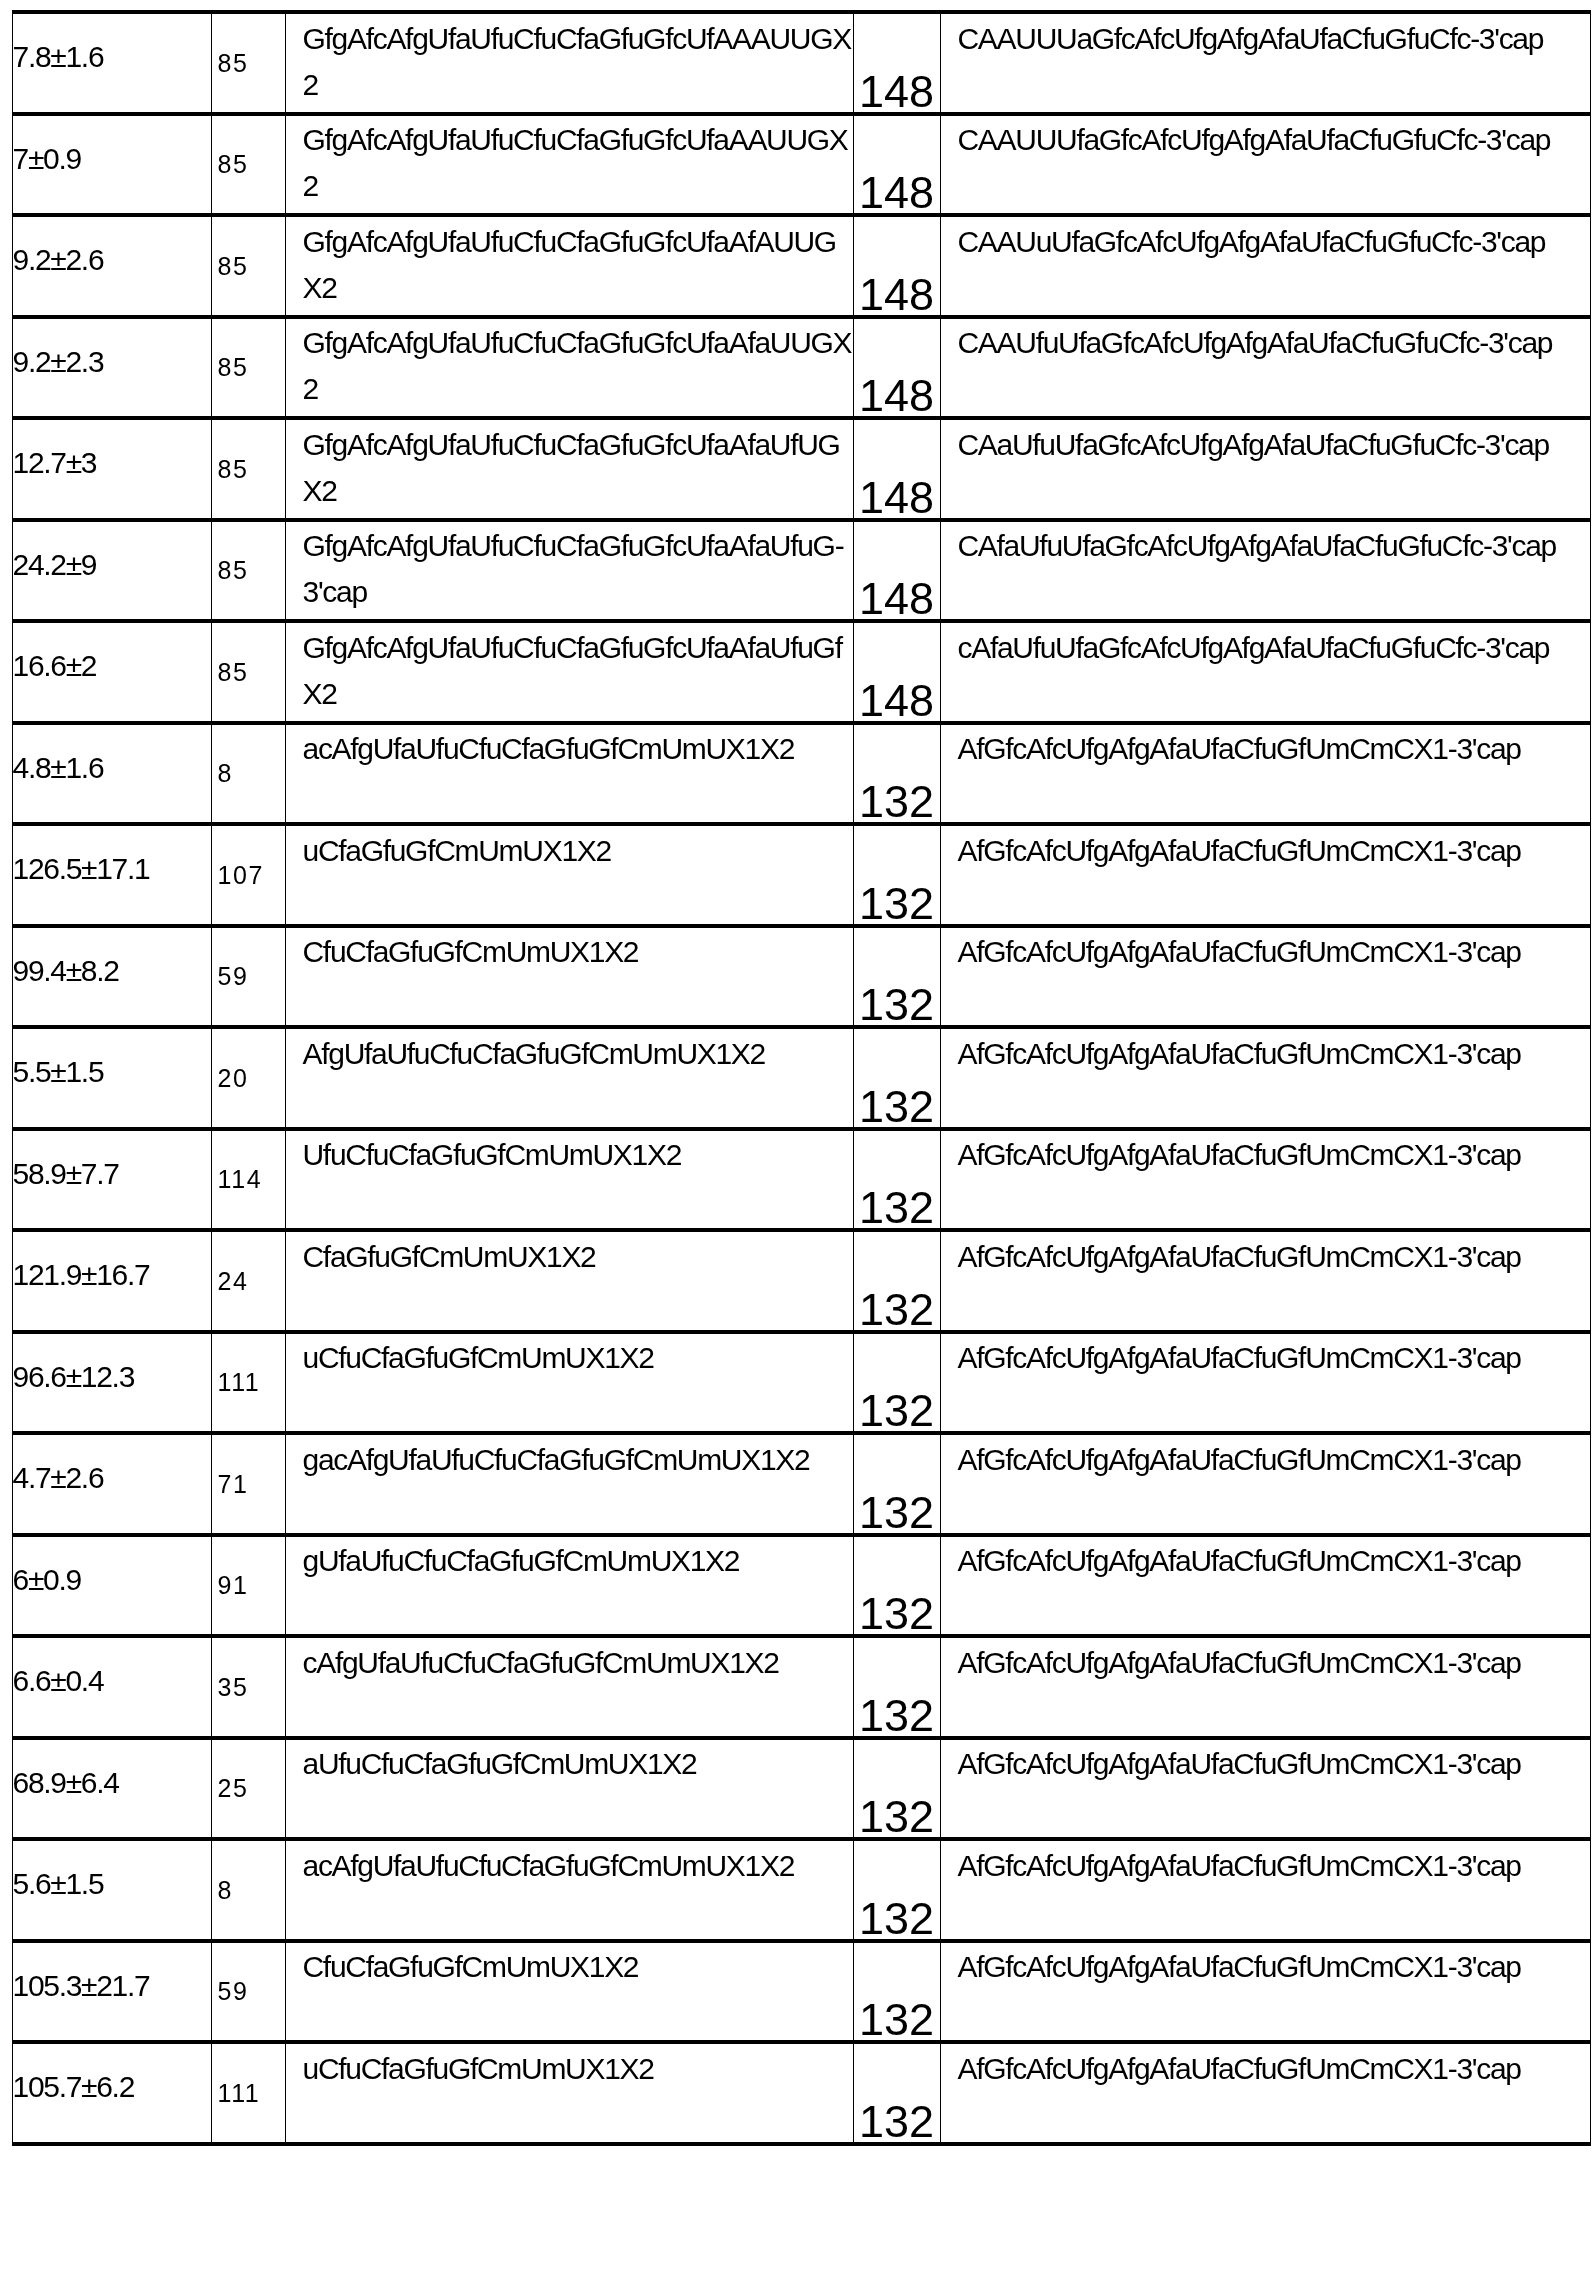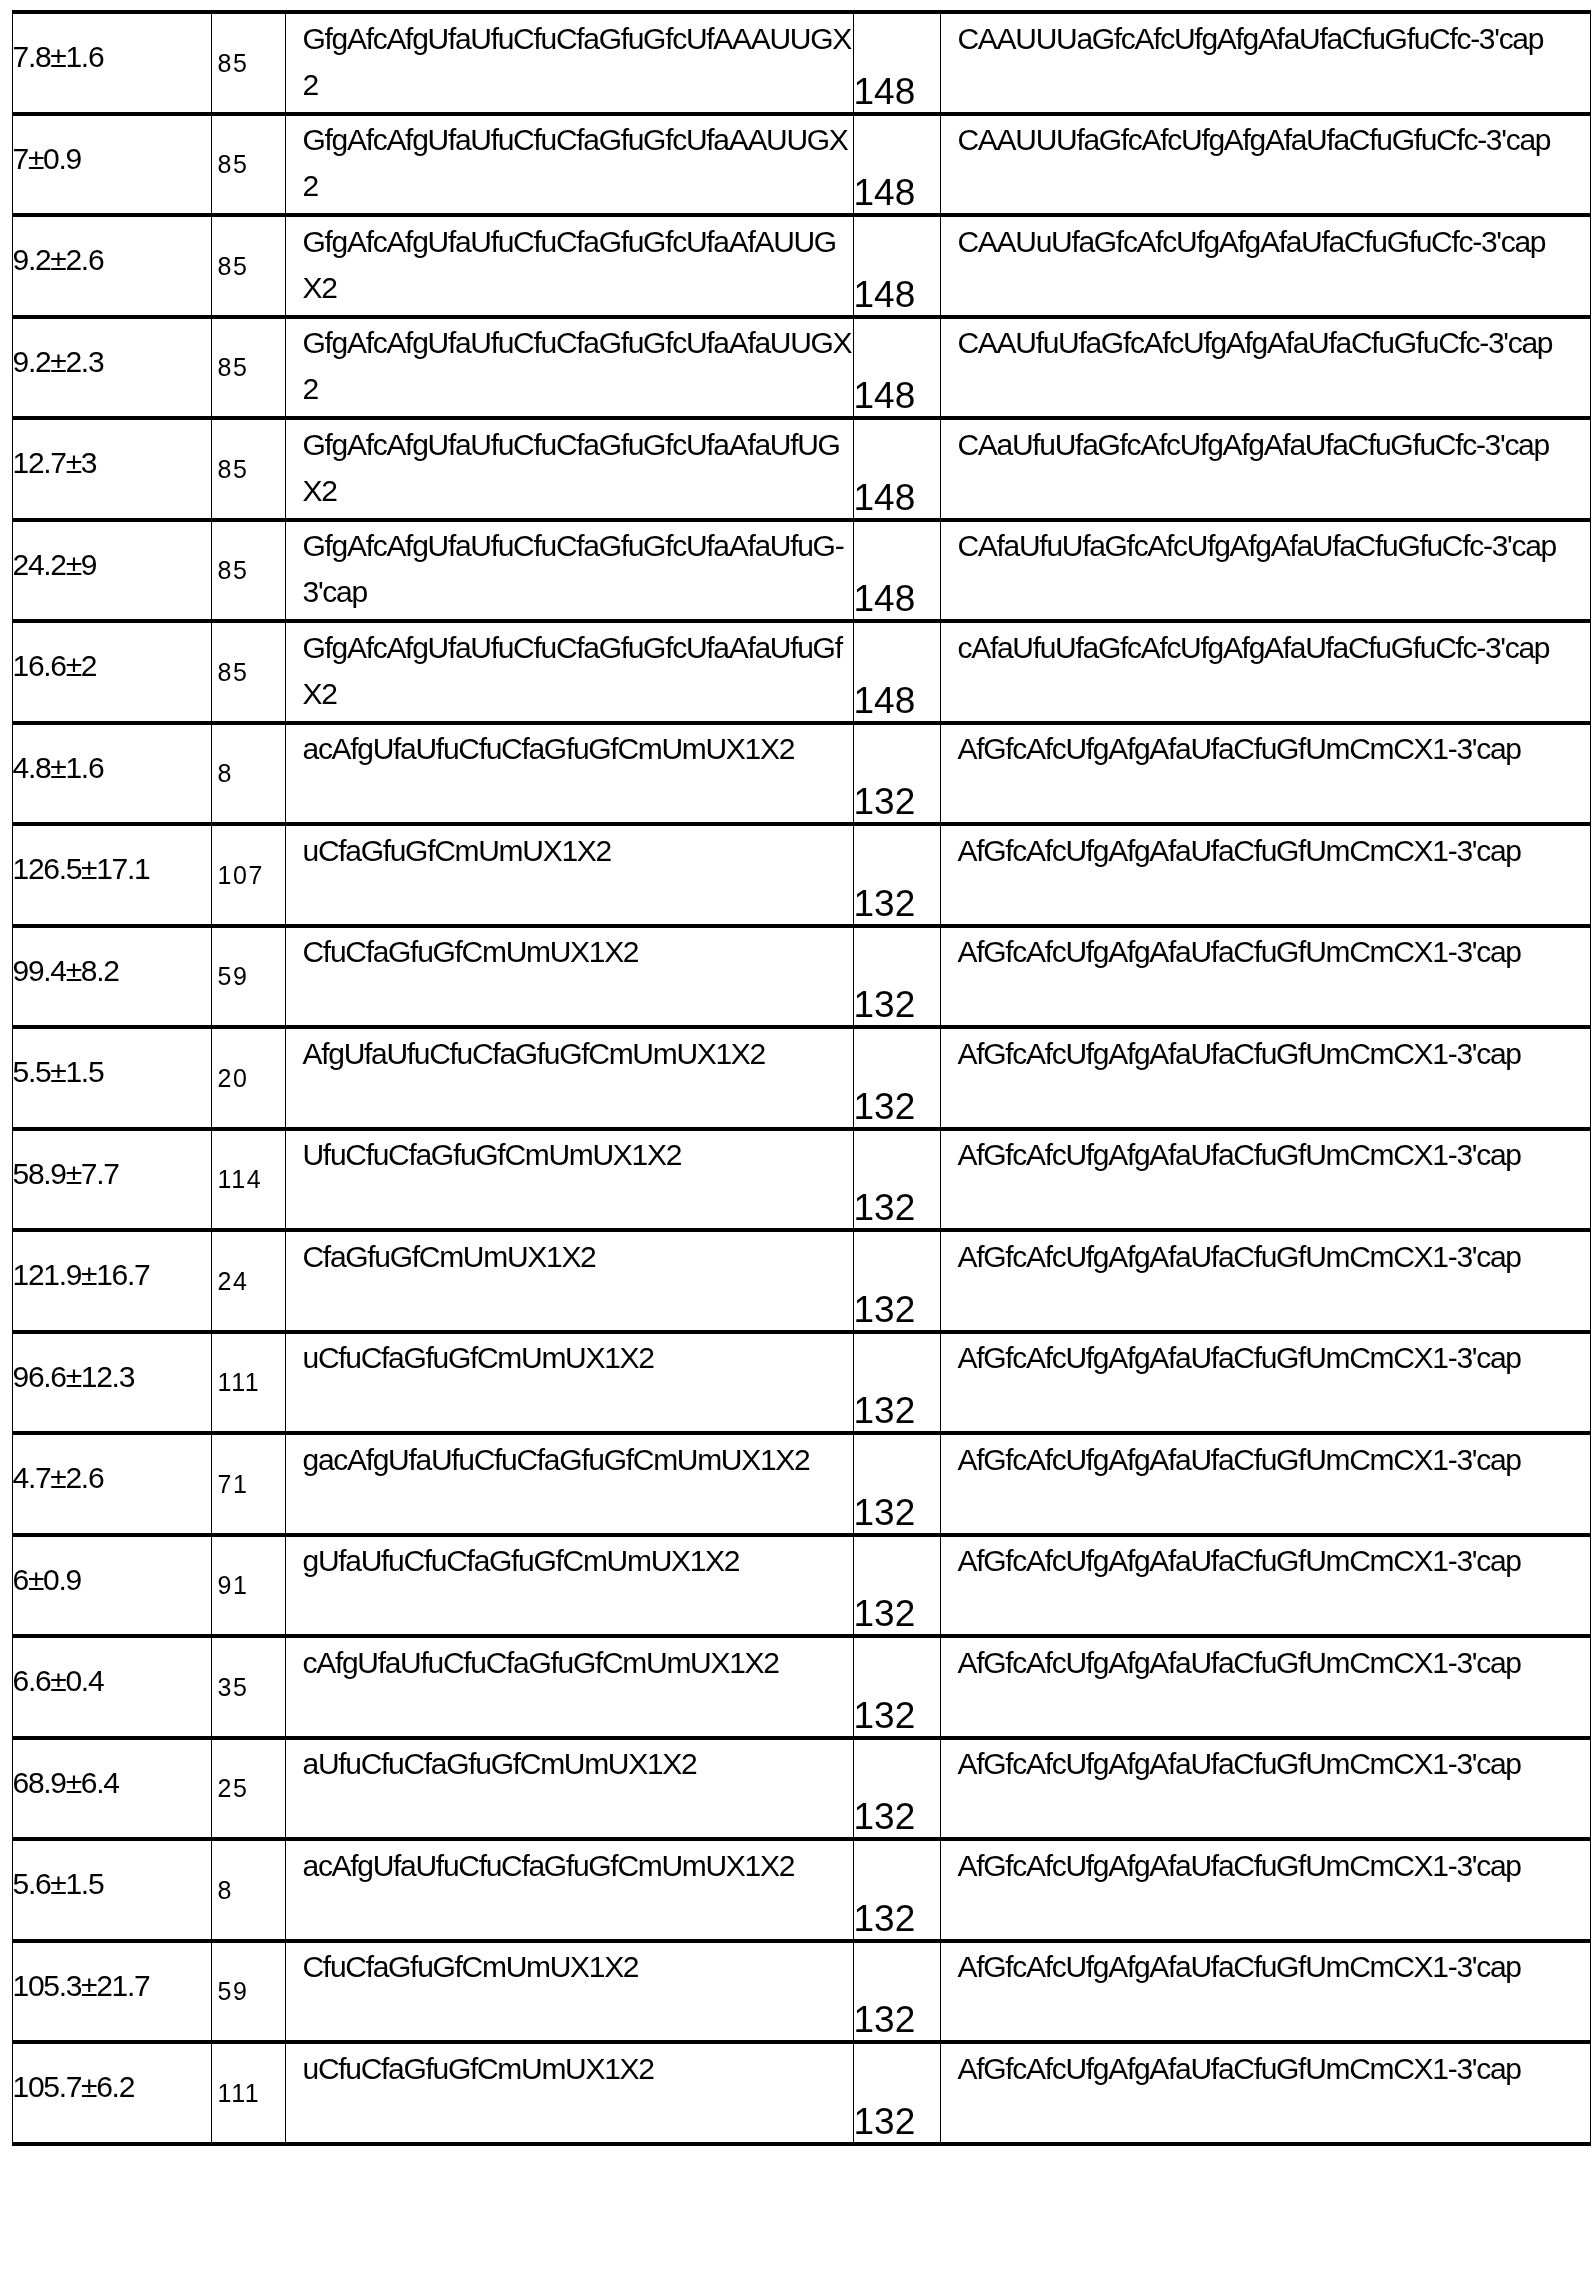--- a/index.html
+++ b/index.html
@@ -10,21 +10,21 @@
   td { border-left:1.6px solid #000; border-right:1.6px solid #000;
        border-top:4.1px solid #000; border-bottom:4.1px solid #000;
        height:86px; padding:0; overflow:hidden; font-size:30px; line-height:46px;
        letter-spacing:-1.3px; }
   col.c1 { width:199px; } col.c2 { width:74px; } col.c3 { width:568px; }
   col.c4 { width:87px; } col.c5 { width:650px; }
   td.val { text-align:left; vertical-align:middle; padding-bottom:11.5px; }
   td.num { text-align:left; vertical-align:middle; font-size:25px; line-height:38px;
            word-break:break-all; padding:0 6px; letter-spacing:1.6px; }
   td.seq { vertical-align:top; word-break:break-all; padding-left:17px; padding-top:1.6px; }
-  td.num2 { vertical-align:bottom; text-align:left; font-size:37px; line-height:41px; letter-spacing:0; }
+  td.num2 { vertical-align:bottom; text-align:center; font-size:45px; line-height:41px; letter-spacing:0; }
 </style>
 </head>
 <body>
 
 <table>
   <colgroup>
       <col class="c1">
       <col class="c2">
       <col class="c3">
       <col class="c4">

